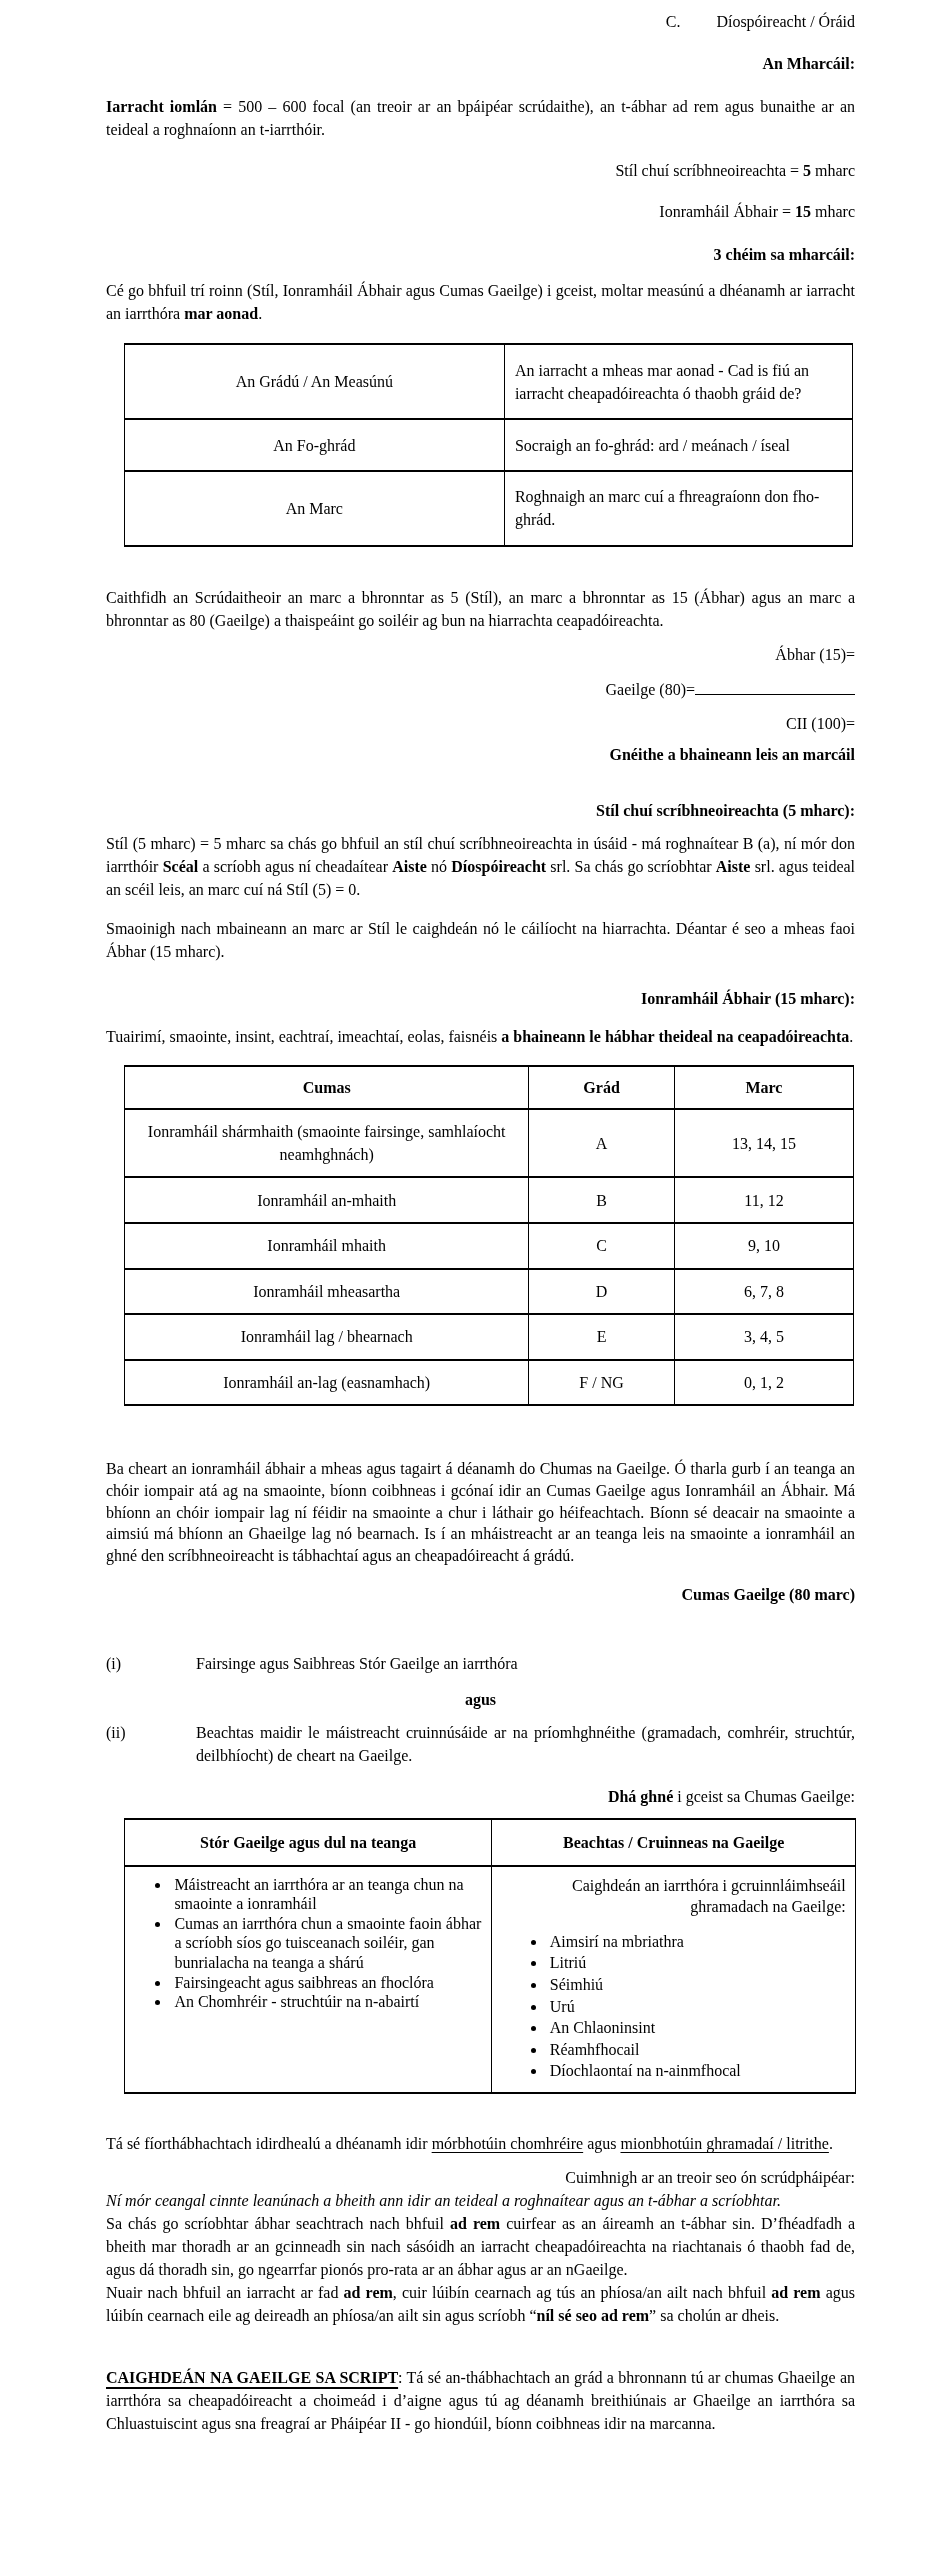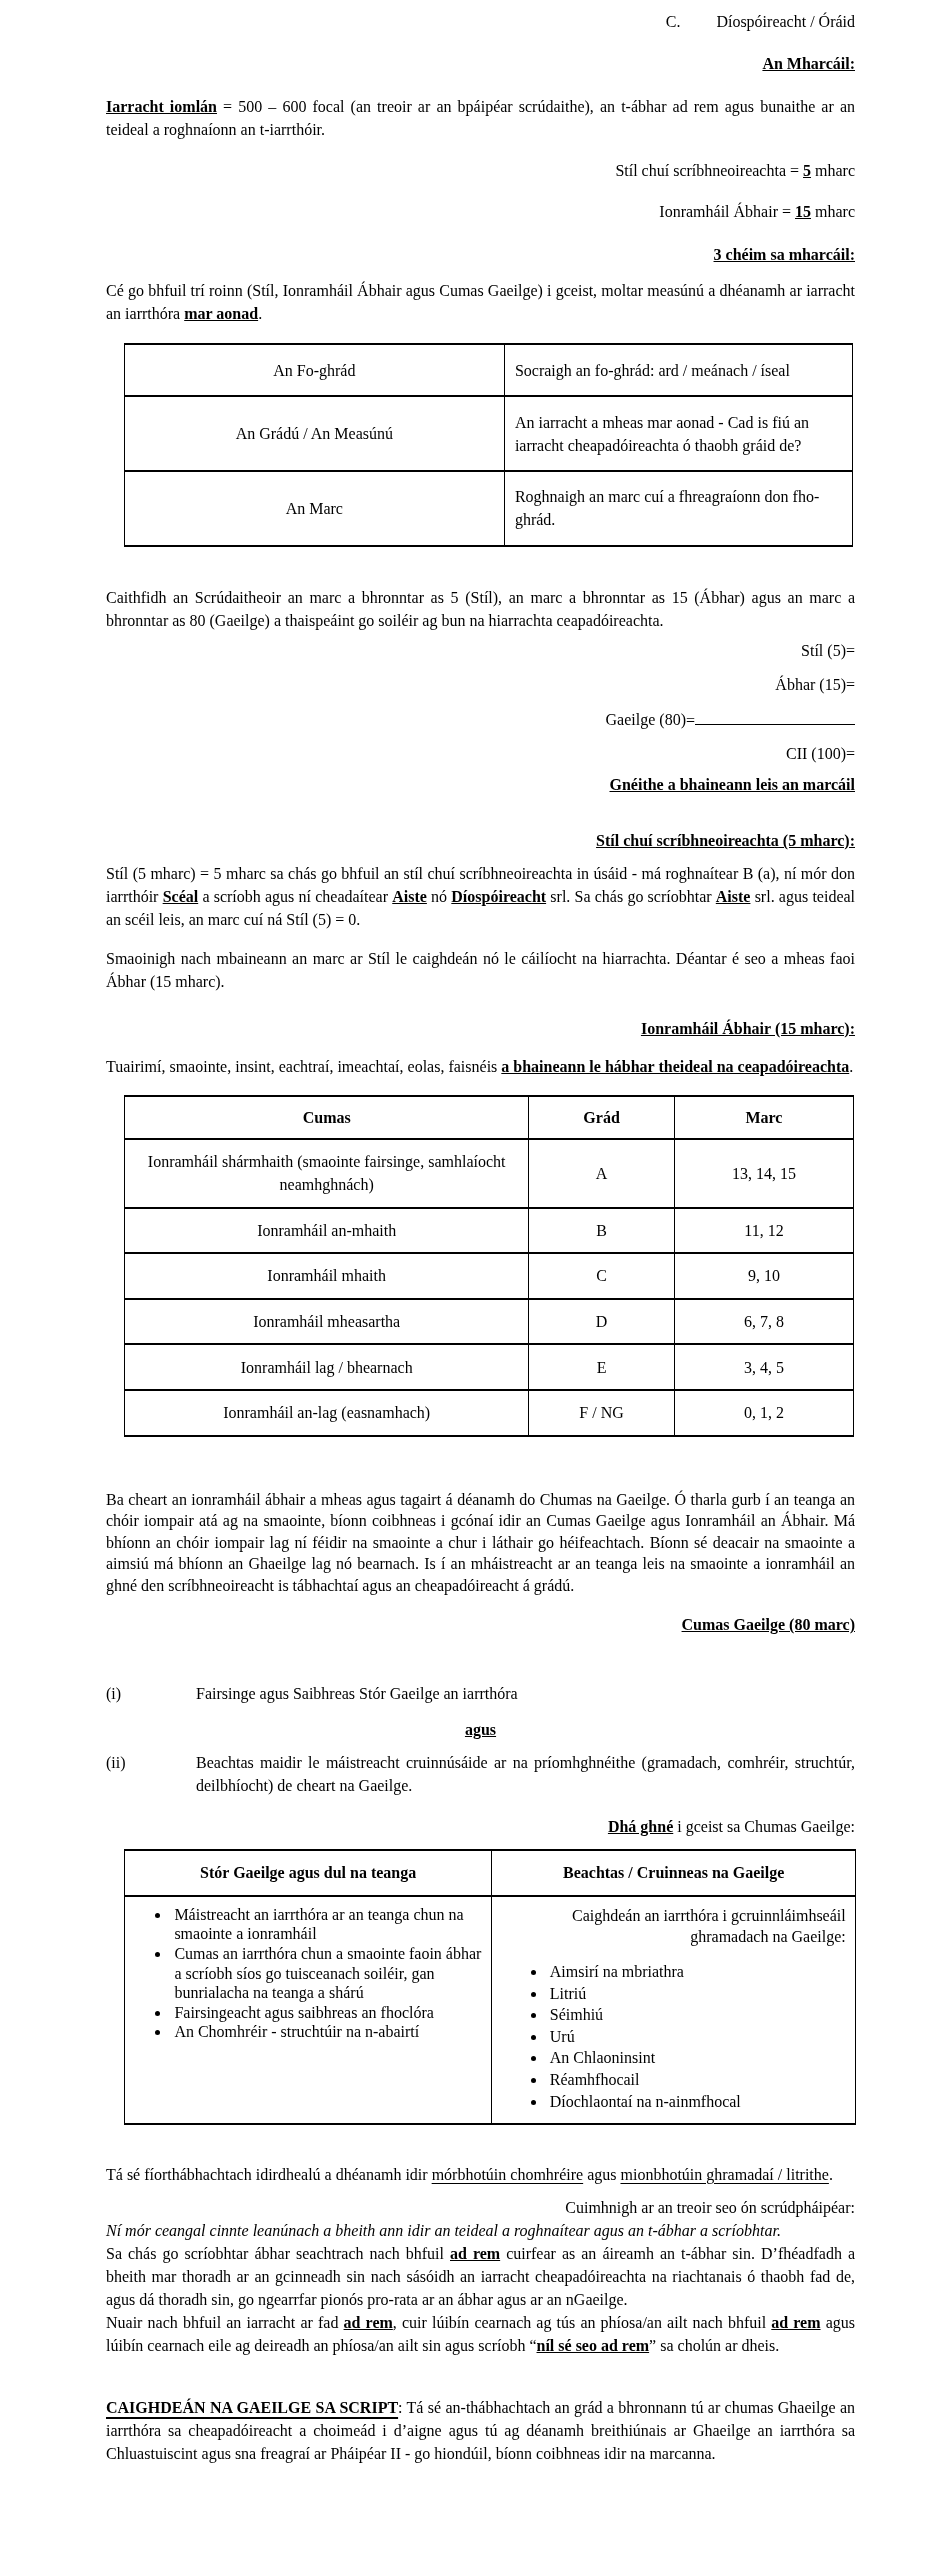--- a/index.html
+++ b/index.html
@@ -3,21 +3,21 @@
 <meta charset="utf-8">
 <style>
   html,body{margin:0;padding:0;}
   body{
     width:937px;height:2763px;background:#ffffff;color:#000;
     font-family:"Liberation Serif","DejaVu Serif",serif;
     font-size:16px;line-height:23px;overflow:hidden;
   }
   .content{padding:10.3px 82px 0 106px;}
   p{margin:0;text-align:right;}
-  .b{font-weight:bold;text-decoration:underline;}
+  .b{font-weight:bold;}
   .i{font-style:italic;}
   .u{text-decoration:underline;text-underline-offset:3.1px;}
   .just{text-align:justify;}
 
   .c-heading{padding-left:73px;}
   .c-heading .title{margin-left:36px;}
 
   .mt14{margin-top:7.2px}.mt16{margin-top:8.2px}.mt20{margin-top:10.3px}
   .mt21{margin-top:10.8px}.mt25{margin-top:13px}.mt30{margin-top:15.5px}
   .mt32{margin-top:16.5px}.mt34{margin-top:17.5px}
@@ -80,37 +80,36 @@
   <p class="mt35"><span>Ionramháil Ábhair = </span><span class="b">15</span><span> mharc</span></p>
 
 
   <p class="b mt40">3 chéim sa mharcáil:</p>
 
   <p class="just mt25"><span>Cé go bhfuil trí roinn (Stíl, Ionramháil Ábhair agus Cumas Gaeilge) i gceist, moltar measúnú a dhéanamh ar iarracht an iarrthóra </span><span class="b">mar aonad</span><span>.</span></p>
 
   <table class="table1">
     <tbody>
       <tr>
+        <td class="col-l t1-left">An Grádú / An Measúnú</td>
+        <td class="t1-right">An iarracht a mheas mar aonad - Cad is fiú an iarracht cheapadóireachta ó thaobh gráid de?</td>
+      </tr>
+      <tr>
         <td class="col-l t1-left">An Fo-ghrád</td>
         <td class="t1-right">Socraigh an fo-ghrád: ard / meánach / íseal</td>
       </tr>
       <tr>
-        <td class="col-l t1-left">An Grádú / An Measúnú</td>
-        <td class="t1-right">An iarracht a mheas mar aonad - Cad is fiú an iarracht cheapadóireachta ó thaobh gráid de?</td>
-      </tr>
-      <tr>
         <td class="col-l t1-left">An Marc</td>
         <td class="t1-right">Roghnaigh an marc cuí a fhreagraíonn don fho-ghrád.</td>
       </tr>
     </tbody>
   </table>
 
   <p class="just mt75">Caithfidh an Scrúdaitheoir an marc a bhronntar as 5 (Stíl), an marc a bhronntar as 15 (Ábhar) agus an marc a bhronntar as 80 (Gaeilge) a thaispeáint go soiléir ag bun na hiarrachta ceapadóireachta.</p>
 
-  <p class="mark-row mt14"><span class="mlabel">Stíl (5)</span><span>=</span></p>
   <p class="mark-row mt21"><span class="mlabel">Ábhar (15)</span><span>=</span></p>
   <p class="mark-row mt21"><span class="mlabel">Gaeilge (80)</span><span>=</span><span class="blank-line"></span></p>
   <p class="mark-row mt21"><span class="mlabel">CII (100)</span><span>=</span></p>
 
   <p class="b mt16">Gnéithe a bhaineann leis an marcáil</p>
 
   <p class="b mt64">Stíl chuí scríbhneoireachta (5 mharc):</p>
 
   <p class="just mt20"><span>Stíl (5 mharc) = 5 mharc sa chás go bhfuil an stíl chuí scríbhneoireachta in úsáid - má roghnaítear B (a), ní mór don iarrthóir </span><span class="b">Scéal</span><span> a scríobh agus ní cheadaítear </span><span class="b">Aiste</span><span> nó </span><span class="b">Díospóireacht</span><span> srl.  Sa chás go scríobhtar </span><span class="b">Aiste</span><span> srl. agus teideal an scéil leis, an marc cuí ná Stíl (5) = 0.</span></p>
 

